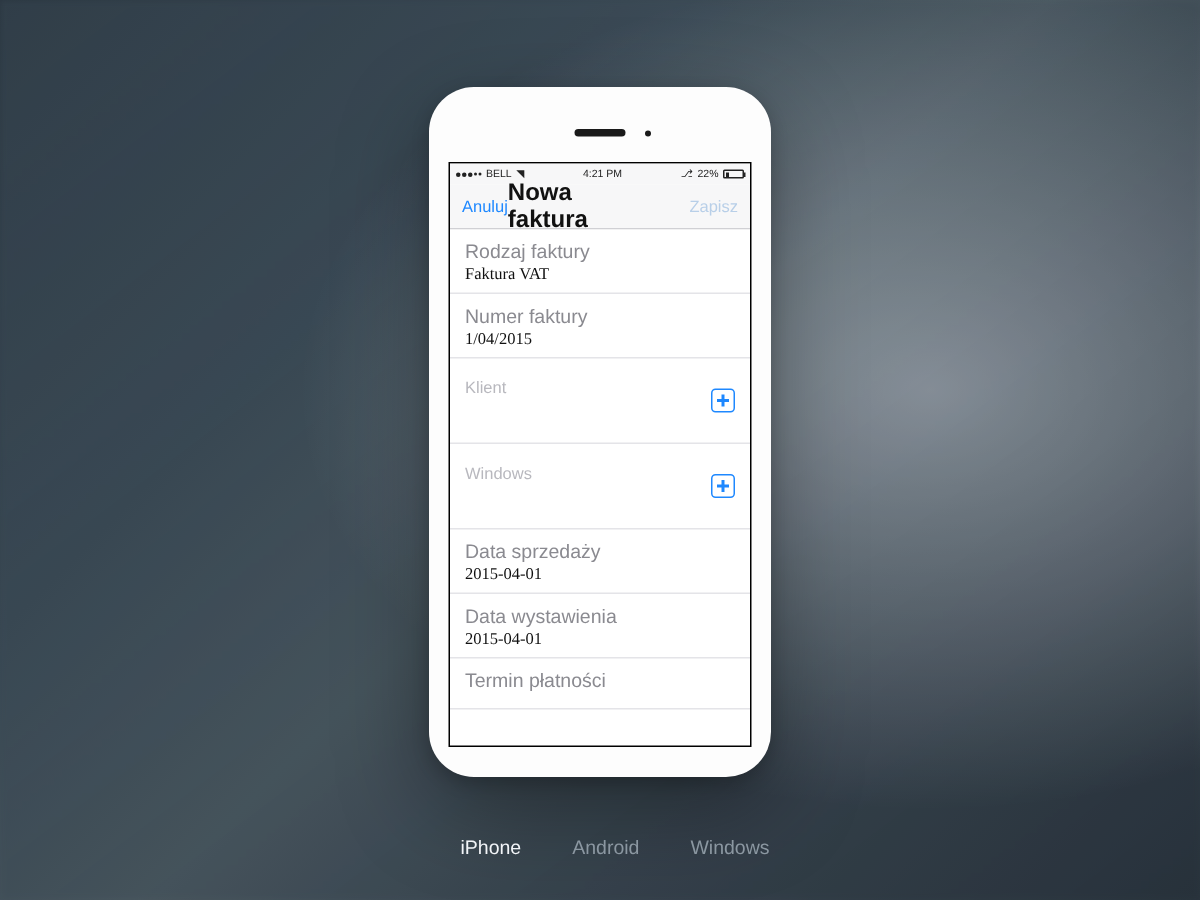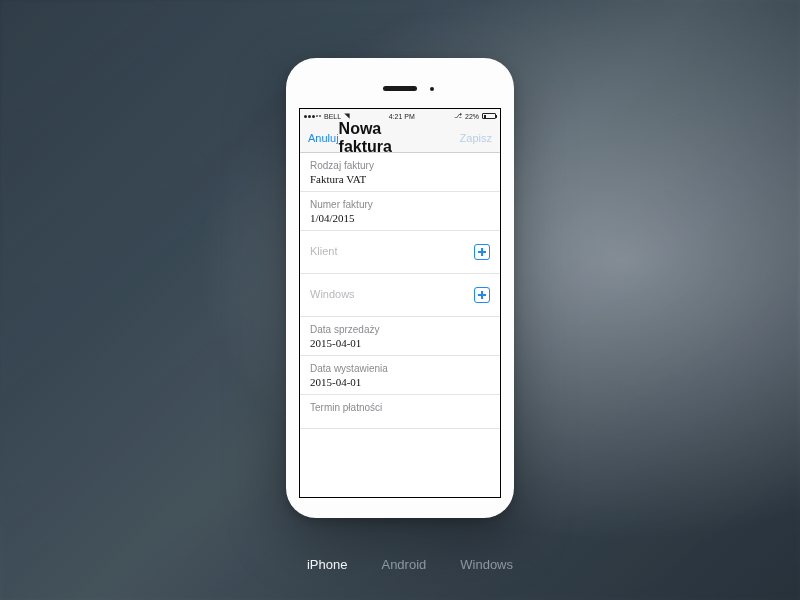--- a/index.html
+++ b/index.html
@@ -40,23 +40,23 @@
   .batt i { position:absolute; left:0.5px; top:0.5px; bottom:0.5px; width:22%; background:#222; }
   
   .nav { height:30px; background:#f7f7f8; border-bottom:1px solid #d0d0d4; display:flex; align-items:center; justify-content:space-between; padding:0 8px; }
   .nav .title { font-weight:600; font-size:16px; color:#111; }
   .nav .btn { font-size:11px; }
   .nav .cancel { color:#1e88ff; }
   .nav .save   { color:#b8cfe8;margin-left:22px; }
   
   .form { background:#fff; }
   .row { padding:7px 10px 6px; border-bottom:1px solid #e4e4e8; position:relative; min-height:34px; }
-  .row .label { font-size:10px; color:#8a8a90; margin-bottom:2px; }
+  .row .label { font-size:13px; color:#8a8a90; margin-bottom:2px; }
   .row .value { font-size:11px; color:#111;font-family:Liberation Serif, serif; }
-  .row.section { padding-top:14px; padding-bottom:16px; }
+  .row.section { padding-top:14px; padding-bottom:30px; }
   .row.section .label { font-size:11px; color:#b8b8be; margin:0; }
   .addbtn {
     position:absolute; right:10px; top:50%; transform:translateY(-50%);
     width:16px; height:16px; border:1.5px solid #1e88ff; border-radius:3px;
     display:flex; align-items:center; justify-content:center; color:#1e88ff;
   }
   .addbtn svg { width:10px; height:10px; stroke:#1e88ff; stroke-width:2; }
   
   .platforms {
     position:absolute; bottom:28px; left:50%; transform:translateX(-50%);

